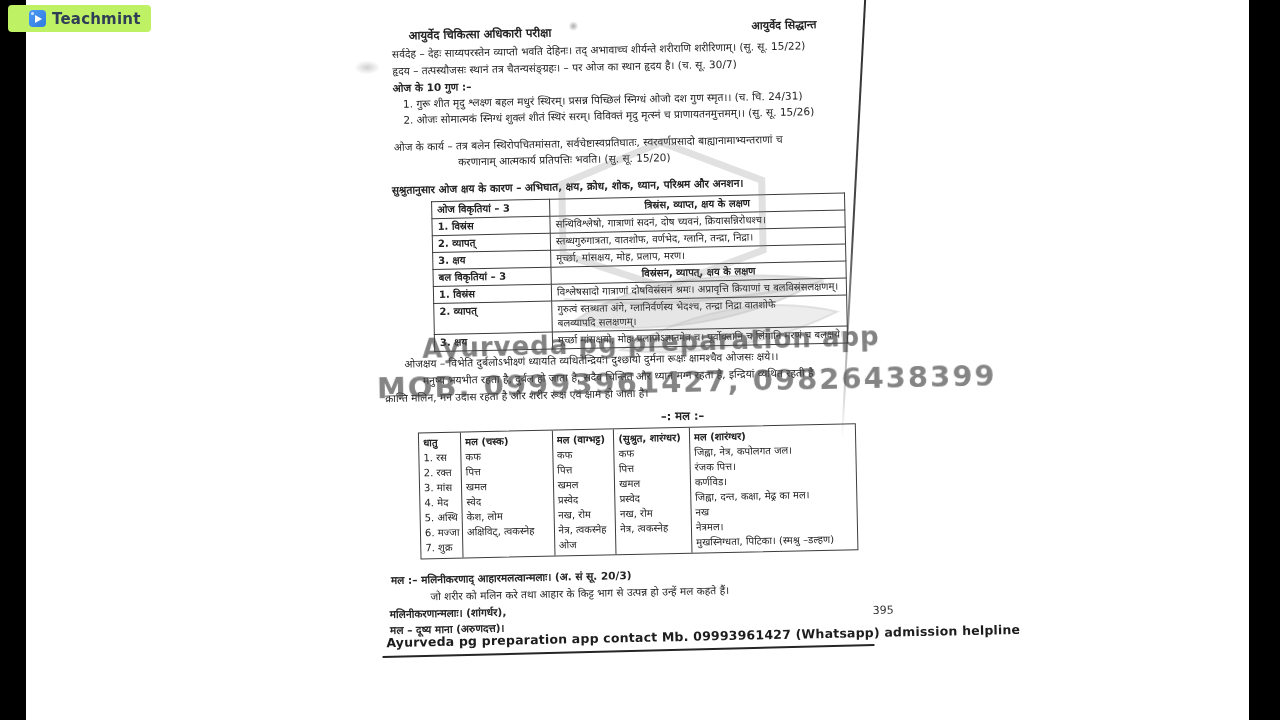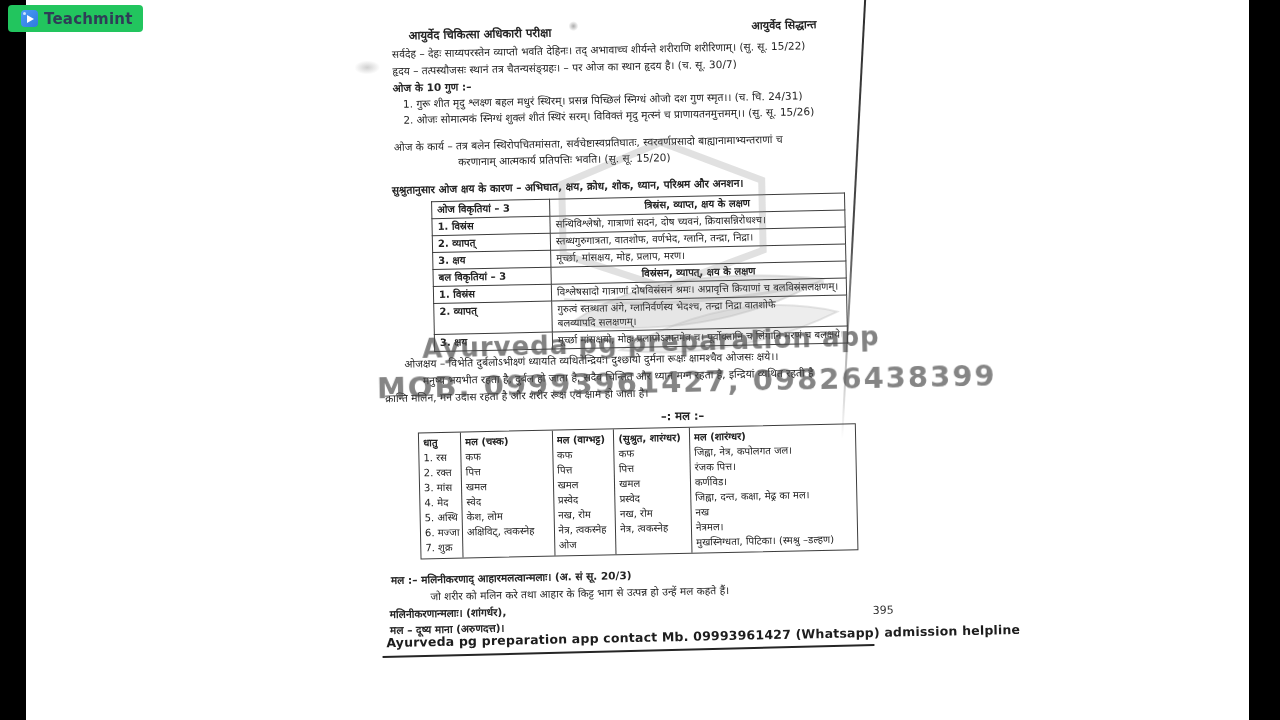--- a/index.html
+++ b/index.html
@@ -5,23 +5,23 @@
   * { margin:0; padding:0; box-sizing:border-box; }
   html,body { width:1280px; height:720px; overflow:hidden; background:#ffffff;
               font-family:"DejaVu Sans","Liberation Sans",sans-serif; }
   .stage { position:relative; width:1280px; height:720px; background:#ffffff; }
 
   .bar { position:absolute; top:0; height:720px; background:#000; }
   .bar.left { left:0; width:26px; }
   .bar.right { right:0; width:31px; }
 
   
-  .brand { position:absolute; left:8px; top:5px; height:27px; background:#22c55e;
+  .brand { position:absolute; left:8px; top:5px; height:27px; background:#bef264;
            border-radius:4px; display:flex; align-items:center; gap:6px;
-           padding:0 10px 0 13px; z-index:30; }
+           padding:0 10px 0 21px; z-index:30; }
   .brand-icon { width:17px; height:17px; border-radius:4px;
                 background:linear-gradient(135deg,#4a9bf5,#2f7ae0);
                 position:relative; display:inline-block; }
   .brand-icon:before { content:""; position:absolute; left:6px; top:4.5px;
                 border-left:7px solid #fff; border-top:4px solid transparent;
                 border-bottom:4px solid transparent; }
   .brand-icon:after { content:""; position:absolute; left:2px; top:2px; width:3px; height:3px;
                 background:#cfe4fc; border-radius:50%; }
   .brand-text { font-size:15px; font-weight:600; color:#2f3d57; letter-spacing:.2px; }
 

